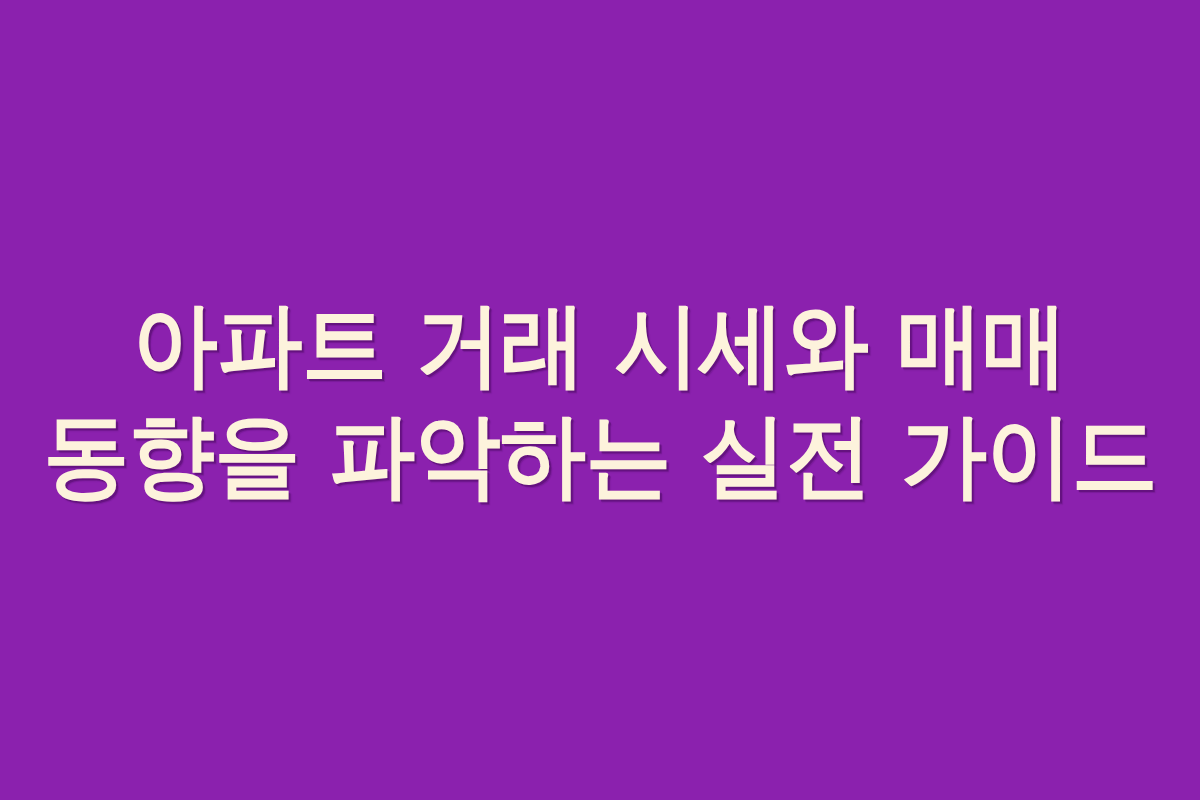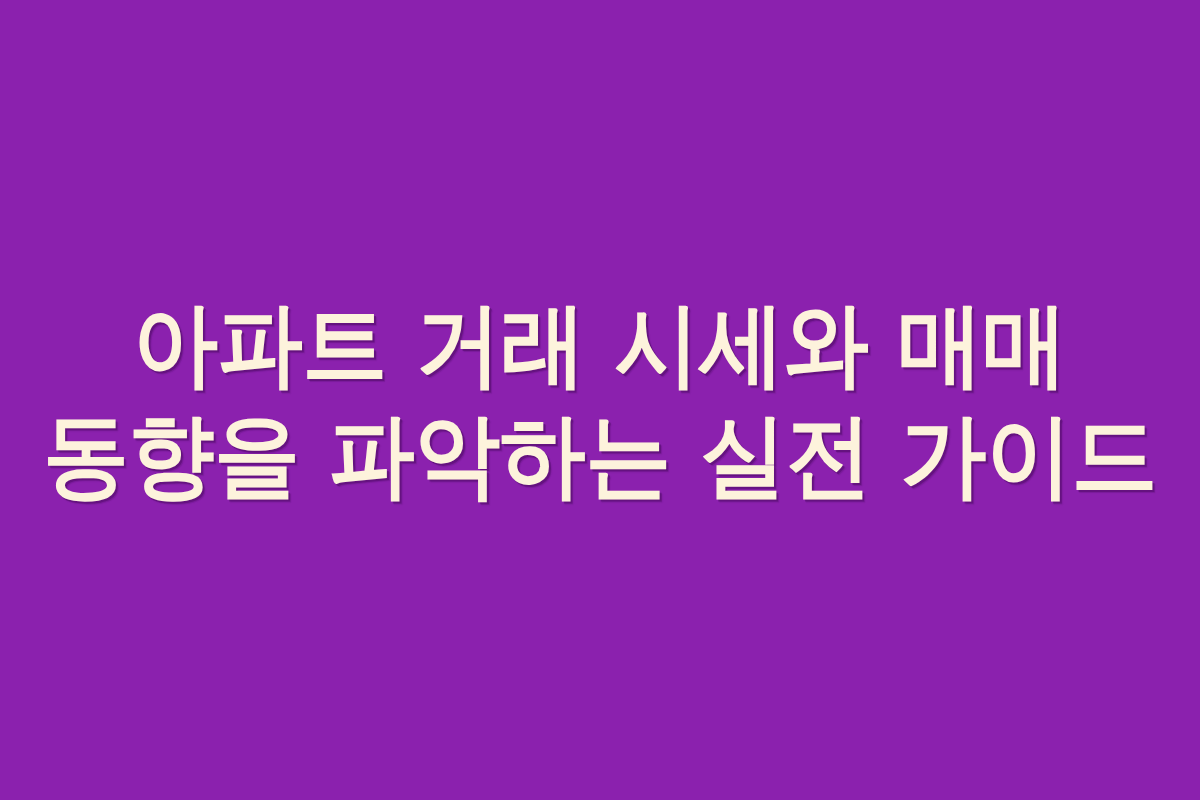--- a/index.html
+++ b/index.html
@@ -26,20 +26,21 @@
     justify-content: center;
     background: #8B21AE;
     overflow: hidden;
   }
 
   #title-block {
     width: 100%;
     text-align: center;
     display: flex;
     flex-direction: column;
+    align-items: center;
     justify-content: center;
     
     margin-top: 0px;
   }
 
   .title-line {
     display: block;
     color: #FDF3DC;
     font-family: "DejaVu Sans", "Liberation Sans", sans-serif;
     font-weight: 700;

